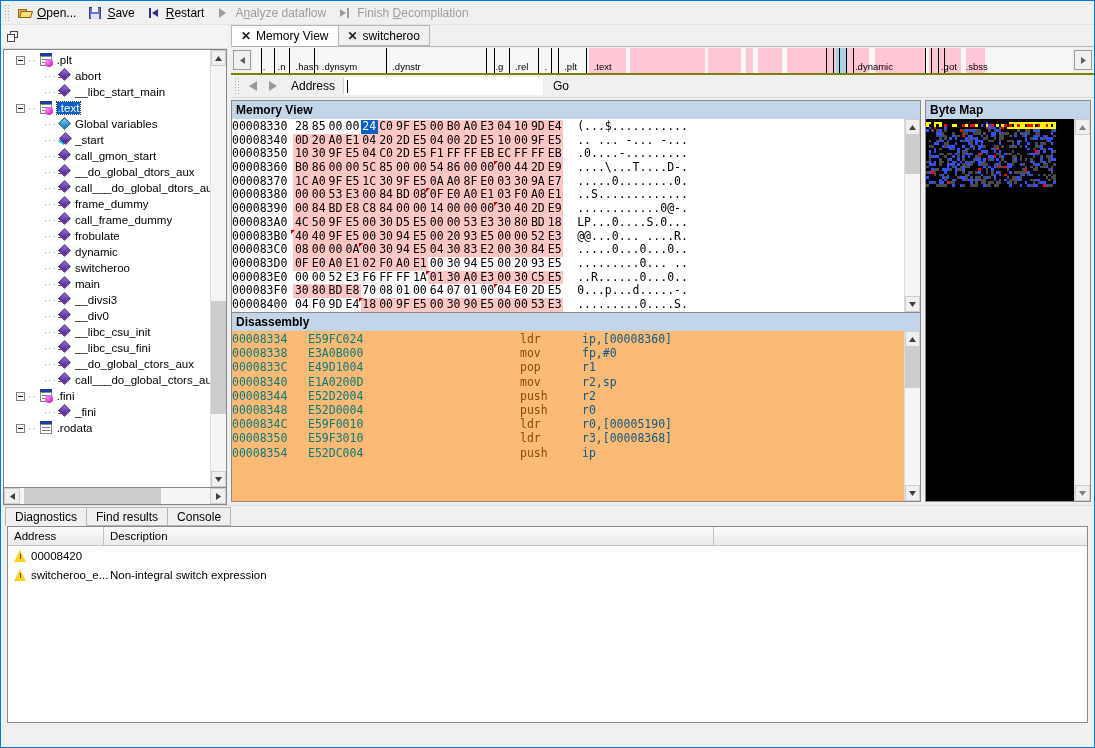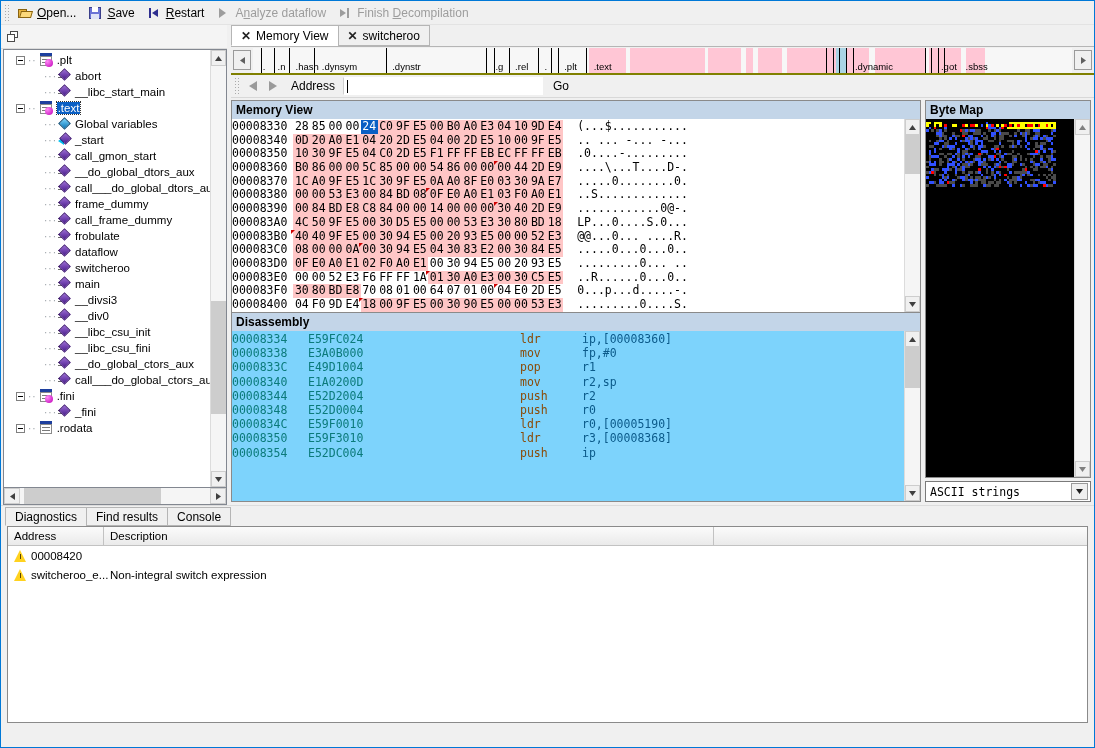--- a/index.html
+++ b/index.html
@@ -270,21 +270,21 @@
   .hb.sel { background:#0a5fc4; color:#fff; }
   .hb.mark::before {
     content:""; position:absolute; left:-2px; top:0px;
     width:0; height:0;
     border-top:4px solid #d00000; border-right:4px solid transparent;
   }
   .hexascii { padding-left:14px; color:#000; white-space:pre; }
   
   .disasm {
     flex:1 1 auto; display:flex; flex-direction:column; min-height:0;
-    border:1px solid #8a8a8a; border-top:none; background:#7dd3fc;
+    border:1px solid #8a8a8a; border-top:none; background:#fdba74;
   }
   .dis-rows {
     flex:1 1 auto; overflow:hidden;
     font-family:"DejaVu Sans Mono", monospace; font-size:11.5px;
     line-height:14.2px; padding-top:1px;
   }
   .drow { display:flex; height:14.2px; white-space:pre; }
   .d-addr { color:#0b7a7a; width:76px; flex:none; }
   .d-bytes { color:#0b7a7a; width:212px; flex:none; }
   .d-op { color:#8a4b08; width:62px; flex:none; }
@@ -533,21 +533,21 @@
               <span class="tlabel">frobulate</span>
             </div>
             <div class="trow">
               <span style="width:40px;flex:none;"></span>
               <span class="dots">···</span>
               <span class="ico-proc">
                 <i class="eq"></i>
                 <i class="eq2"></i>
                 <i class="d"></i>
               </span>
-              <span class="tlabel">dataflow</span>
+              <span class="tlabel">dynamic</span>
             </div>
             <div class="trow">
               <span style="width:40px;flex:none;"></span>
               <span class="dots">···</span>
               <span class="ico-proc">
                 <i class="eq"></i>
                 <i class="eq2"></i>
                 <i class="d"></i>
               </span>
               <span class="tlabel">switcheroo</span>
@@ -1470,28 +1470,20 @@
                   </div>
                   <div class="sb-track"></div>
                   <div class="sb-arrow">
                     <svg width="7" height="5" viewBox="0 0 7 5">
                         <polygon points="0,0 7,0 3.5,5" fill="#808080"></polygon>
                       </svg>
                   </div>
                 </div>
               </div>
             </div>
-            <div class="bm-combo">
-              <span class="bm-combo-text">ASCII strings</span>
-              <span class="bm-combo-btn">
-                <svg width="7" height="5" viewBox="0 0 7 5">
-                    <polygon points="0,0 7,0 3.5,5" fill="#202020"></polygon>
-                  </svg>
-              </span>
-            </div>
           </div>
         </div>
 
       </div>
     </div>
   </div>
 
   <div class="bottom-pane">
     <div class="btabs">
       <div class="btab active">Diagnostics</div>

